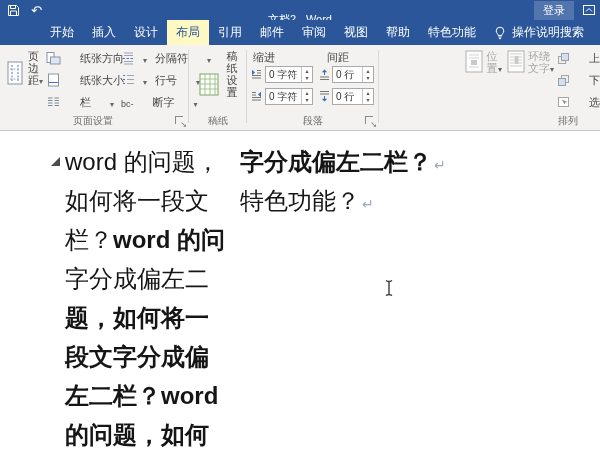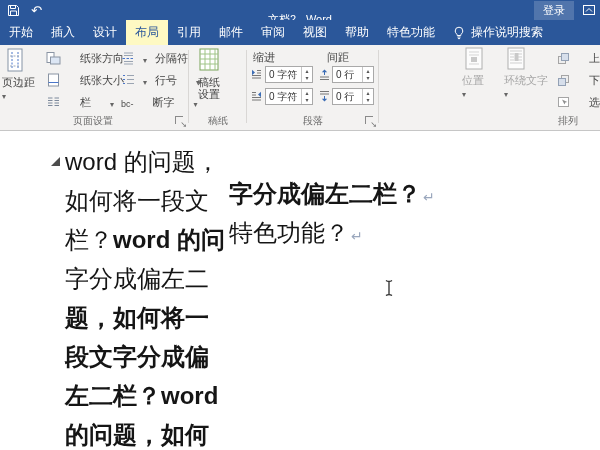--- a/index.html
+++ b/index.html
@@ -8,54 +8,54 @@
 
   
   .titlebar{ position:absolute; top:0; left:0; right:0; height:20px; background:#2b579a; }
   .qat{ position:absolute; left:7px; top:0; height:20px; display:flex; align-items:center; gap:11px; }
   .icon-undo::before{ content:"↶"; color:#fff; font-size:13px; line-height:1; }
   .win-title{ position:absolute; left:0; right:0; top:9px; height:20px; display:flex; align-items:center; justify-content:center; color:#fff; font-size:11px; }
   .tb-right{ position:absolute; right:4px; top:0; height:20px; display:flex; align-items:center; gap:8px; }
   .login-btn{ background:rgba(255,255,255,.18); color:#fff; font-size:11px; padding:2px 9px; }
 
   
-  .tabrow{ position:absolute; top:20px; left:0; right:0; height:25px; background:#2b579a; display:flex; align-items:stretch; }
+  .tabrow{ position:absolute; top:20px; left:0; right:0; height:25px; background:#2b579a; display:flex; align-items:stretch;padding-left:41px; }
   .tab{ color:#fff; font-size:12px; padding:0 9px; display:flex; align-items:center; }
   .tab.active{ background:#fef9c3; color:#2b579a; }
   .tellme{ display:flex; align-items:center; gap:5px; color:#fff; font-size:12px; margin-left:8px; }
 
   
   .ribbon{ position:absolute; top:45px; left:0; right:0; height:86px; background:#f3f2f1; border-bottom:1px solid #c6c6c6; color:#444; }
   .gsep{ position:absolute; top:5px; height:73px; width:1px; background:#d9d7d5; }
   .glabel{ position:absolute; bottom:2px; font-size:10px; color:#6a6a6a; text-align:center; white-space:nowrap; }
   .launcher{ position:absolute; width:11px; height:11px; }
   .launcher::before{ content:""; position:absolute; left:0; top:0; width:7px; height:7px; border-left:1px solid #8a8a8a; border-top:1px solid #8a8a8a; }
   .launcher::after{ content:"↘"; position:absolute; right:-1px; bottom:-2px; font-size:8px; color:#6f6f6f; line-height:1; }
-  .bigbtn{ position:absolute; display:flex; flex-direction:column; align-items:flex-start; font-size:11px; line-height:12px; }
+  .bigbtn{ position:absolute; display:flex; flex-direction:row; align-items:flex-end; font-size:11px; line-height:12px; }
   .bigbtn .lbl{ margin-top:3px; text-align:center; }
   .drop::before{ content:"▾"; font-size:8px; color:#666; line-height:1; }
   .bigbtn .drop{ margin-top:1px; }
   .smallbtn{ position:absolute; height:21px; display:flex; align-items:center; gap:19px; font-size:11px; white-space:nowrap; }
   .dis{ color:#a6a6a6; }
   .sicon{ display:inline-flex; flex:0 0 auto; }
   .icon-hyph::before{ content:"bc-"; font-size:9px; color:#4a4a4a; letter-spacing:0; }
   .hdr{ position:absolute; font-size:11px; color:#444; }
   .spinbox{ position:absolute; height:17px; background:#fff; border:1px solid #a9a9a9; font-size:10px; display:flex; align-items:center; }
   .spinbox .val{ padding-left:3px; flex:1; color:#333; }
   .spinner{ width:11px; height:100%; border-left:1px solid #c6c6c6; display:flex; flex-direction:column; }
   .spinner span{ flex:1; display:flex; align-items:center; justify-content:center; font-size:6px; color:#555; line-height:1; }
   .car-up::before{ content:"▴"; }
   .car-down::before{ content:"▾"; }
   .wrap2{ width:26px; }
 
   
   .doc{ position:absolute; top:131px; left:0; right:0; bottom:0; background:#fff; overflow:hidden; font-size:24px; color:#151515; }
   .dcol{ position:absolute; top:11px; }
   .dcol-left{ left:65px; }
-  .dcol-right{ left:229px;margin-top:32px; }
+  .dcol-right{ left:240px; }
   .dline{ height:39px; line-height:39px; white-space:nowrap; }
   .dline .b{ font-weight:bold; }
   .pmark{ color:#9aa7bd; font-size:14px; margin-left:2px; }
   .tri{ position:absolute; left:51px; top:26px; width:0; height:0; border-bottom:9px solid #4c4c4c; border-left:9px solid transparent; }
   .ibeam{ position:absolute; left:383px; top:144px; }
 </style>
 </head>
 <body>
 
 <div class="screen">

